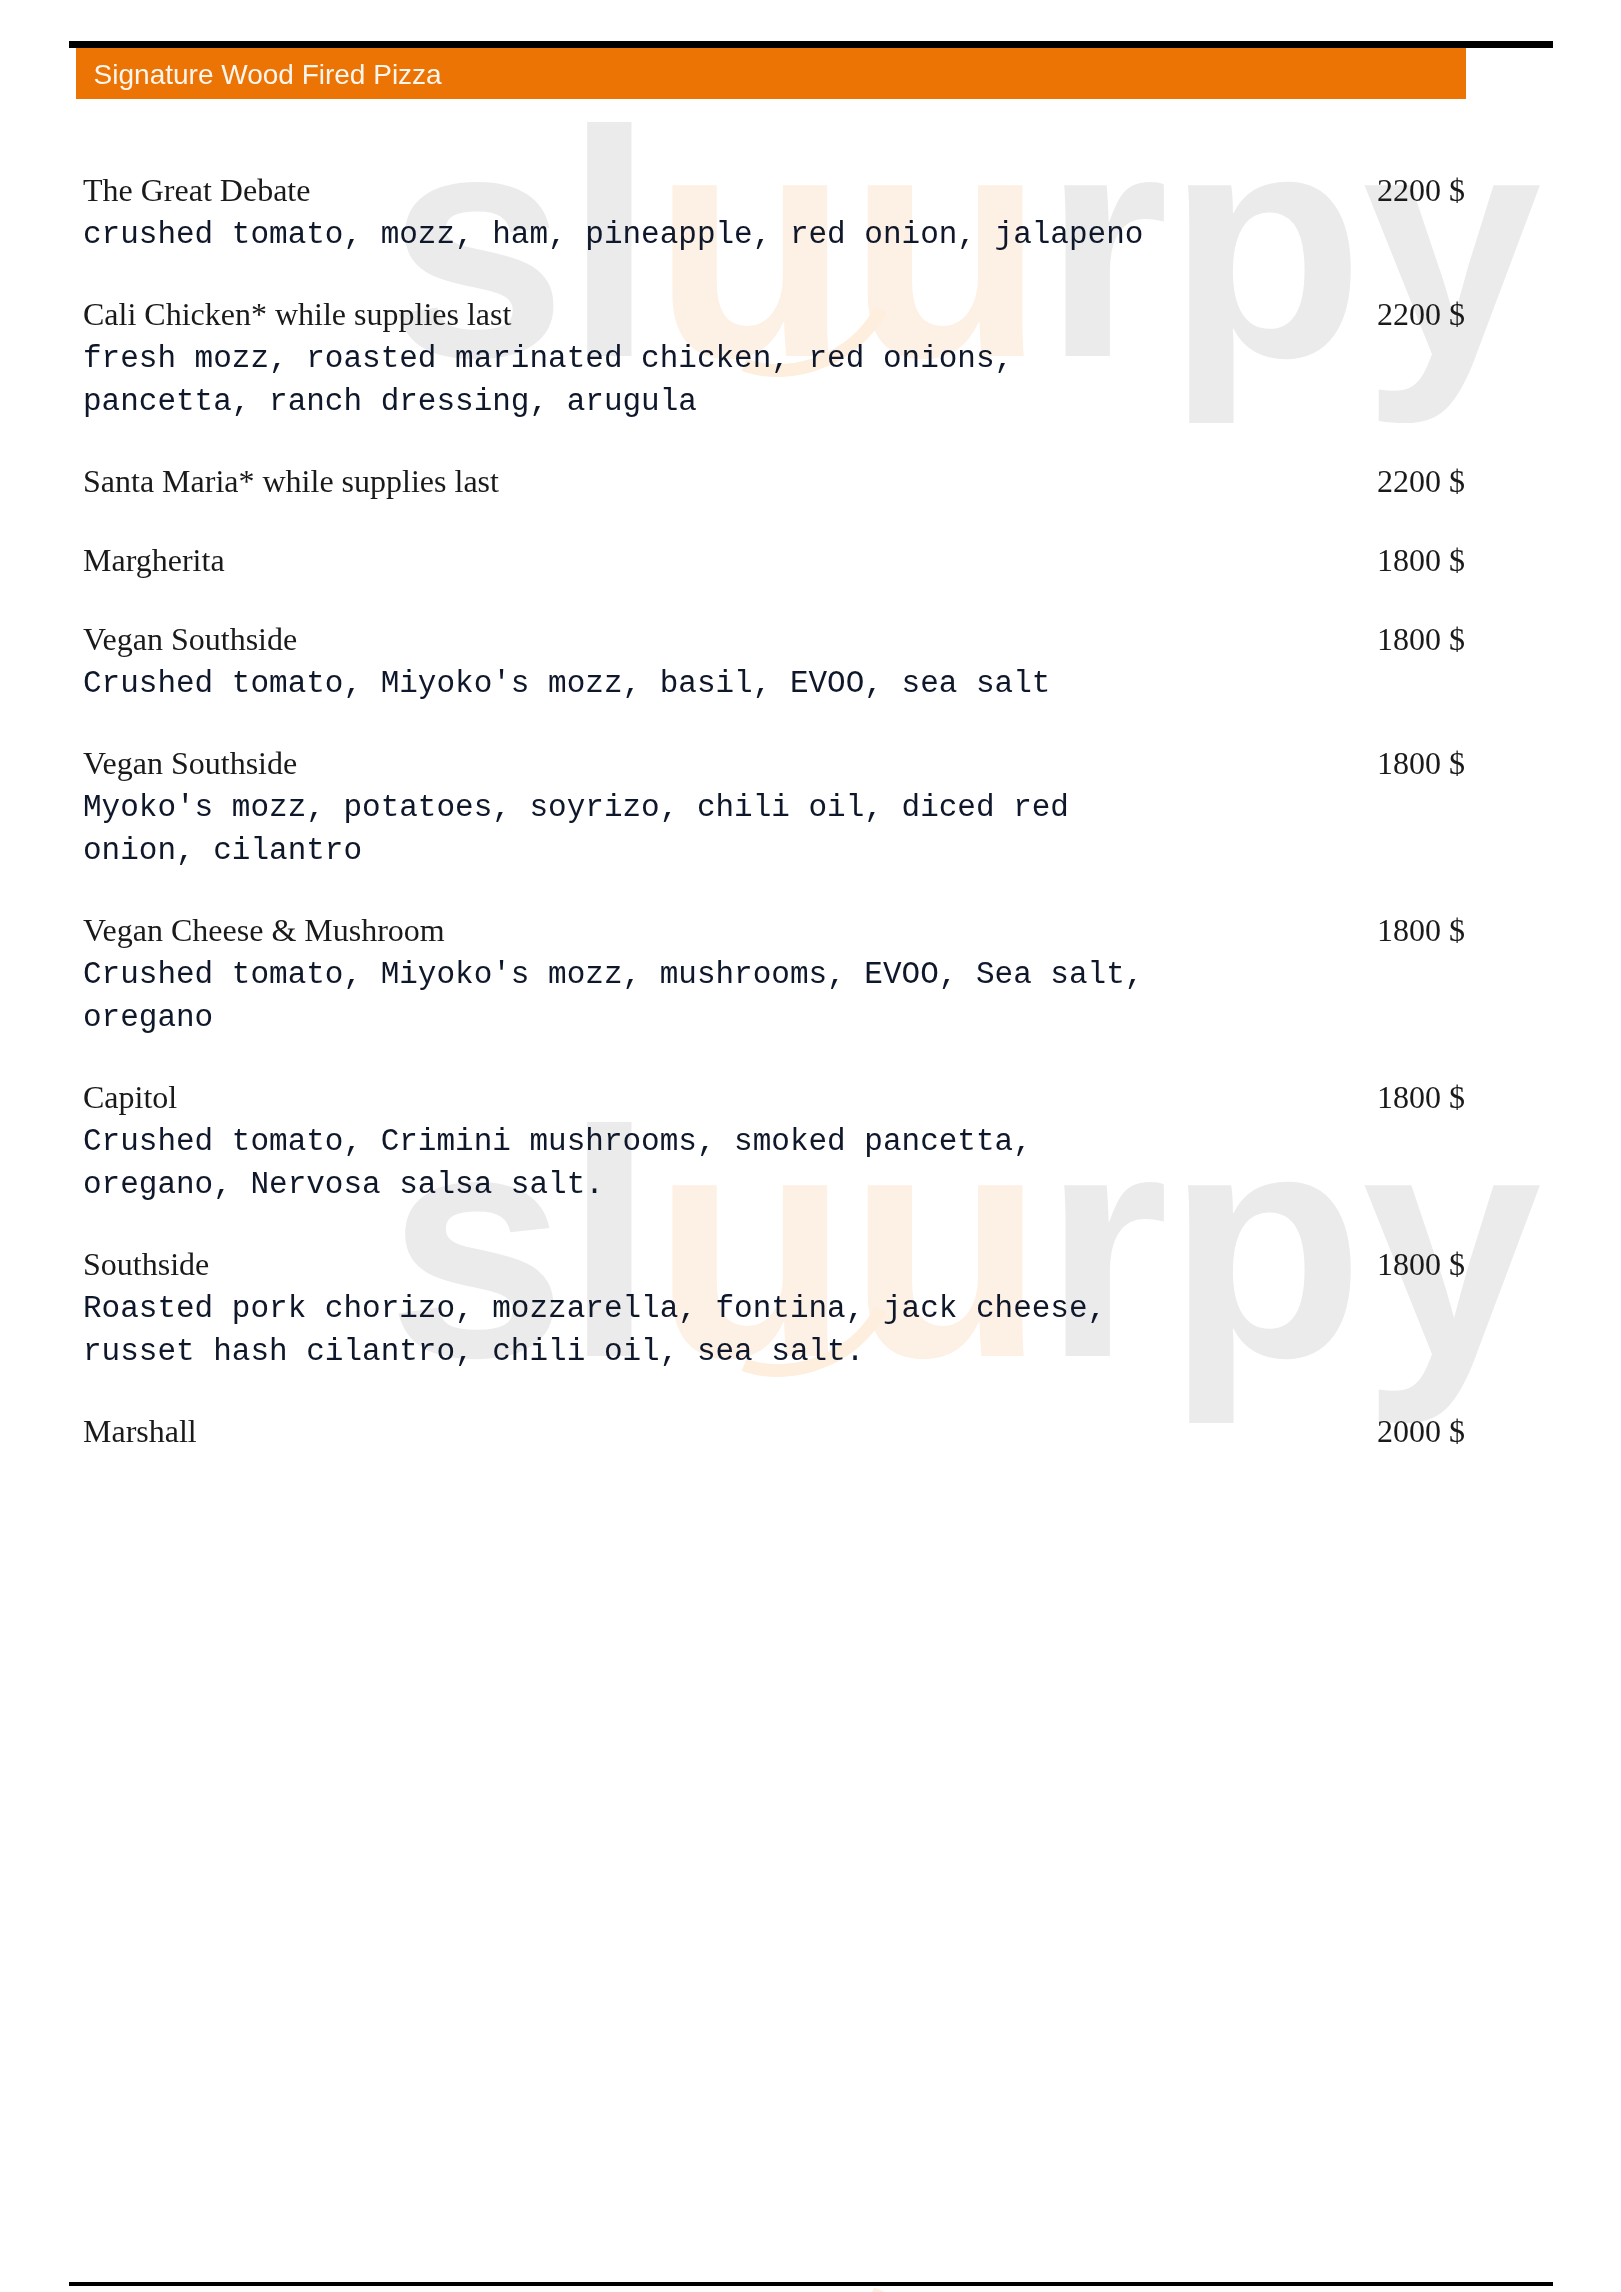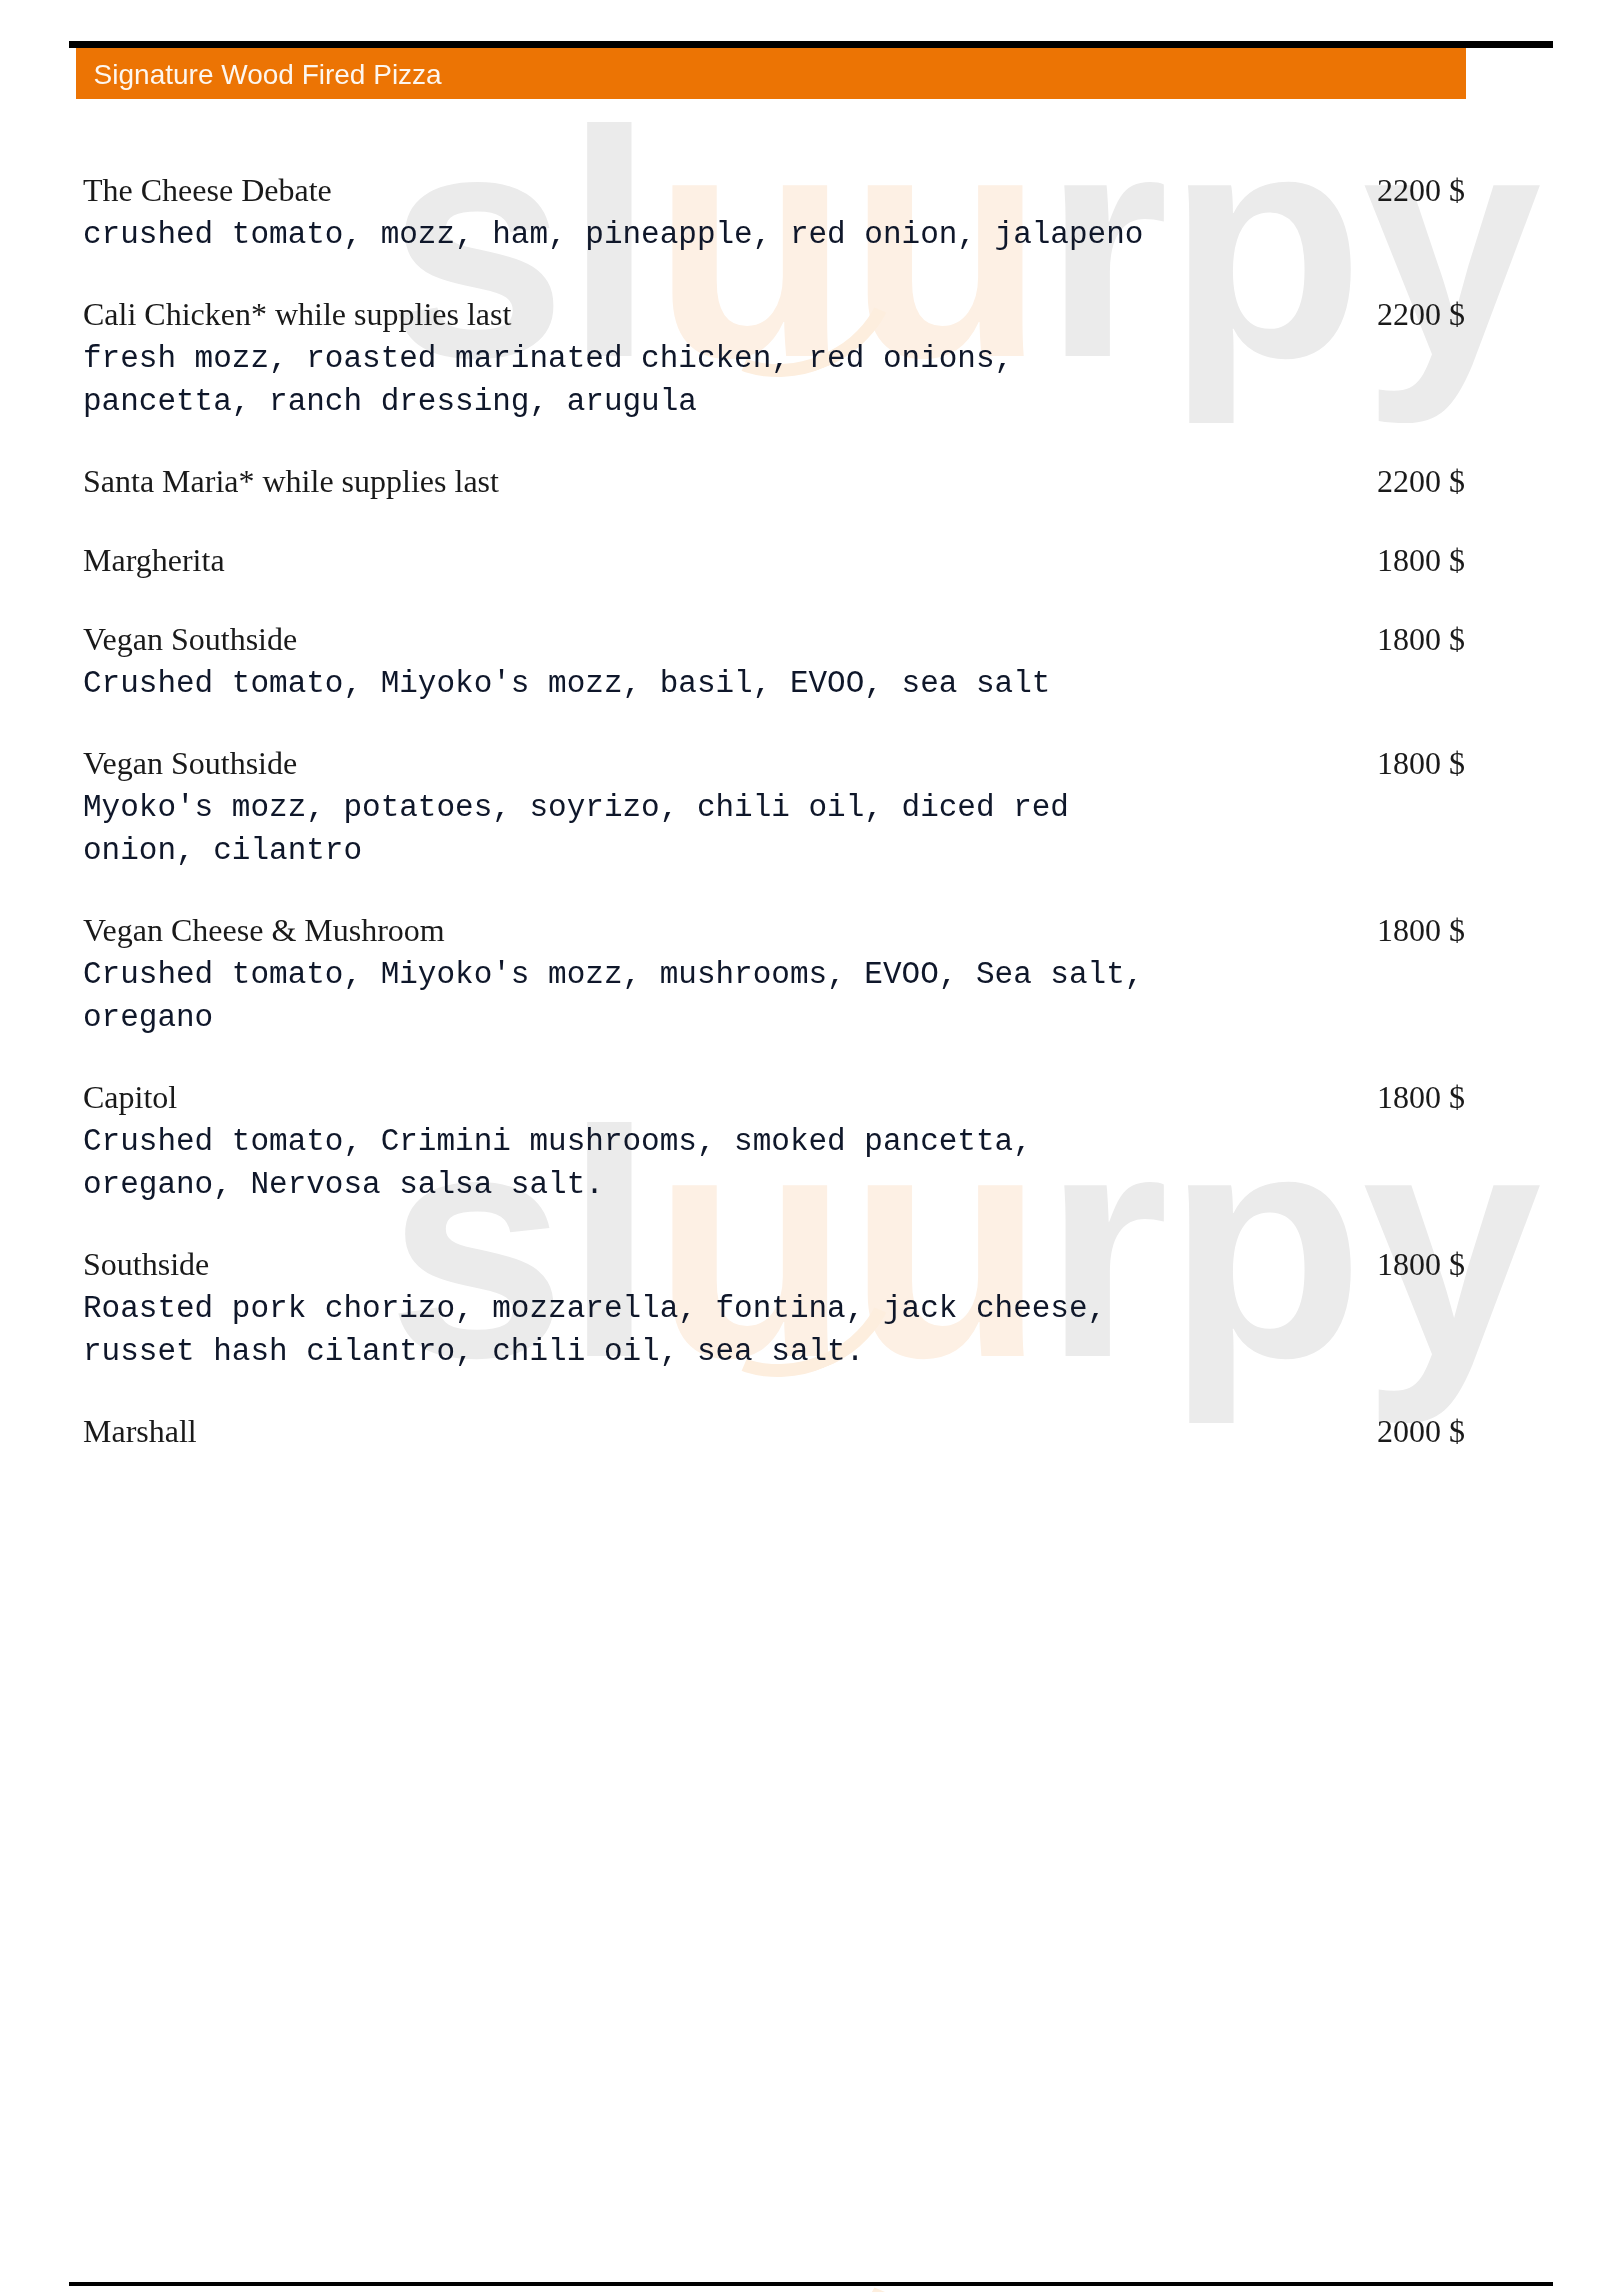--- a/index.html
+++ b/index.html
@@ -159,21 +159,21 @@
 <div class="rule-top"></div>
 <div class="rule-bottom"></div>
 
 <div class="section-header">
   <div class="section-header-title">Signature Wood Fired Pizza</div>
 </div>
 
 <div class="menu-body" id="menu-list">
     <div class="menu-item">
       <div class="menu-item-row">
-        <div class="menu-item-name">The Cheese Debate</div>
+        <div class="menu-item-name">The Great Debate</div>
         <div class="menu-item-price">2200 $</div>
       </div>
       <div class="menu-item-desc">crushed tomato, mozz, ham, pineapple, red onion, jalapeno</div>
     </div>
     <div class="menu-item">
       <div class="menu-item-row">
         <div class="menu-item-name">Cali Chicken* while supplies last</div>
         <div class="menu-item-price">2200 $</div>
       </div>
       <div class="menu-item-desc">fresh mozz, roasted marinated chicken, red onions, pancetta, ranch dressing, arugula</div>

